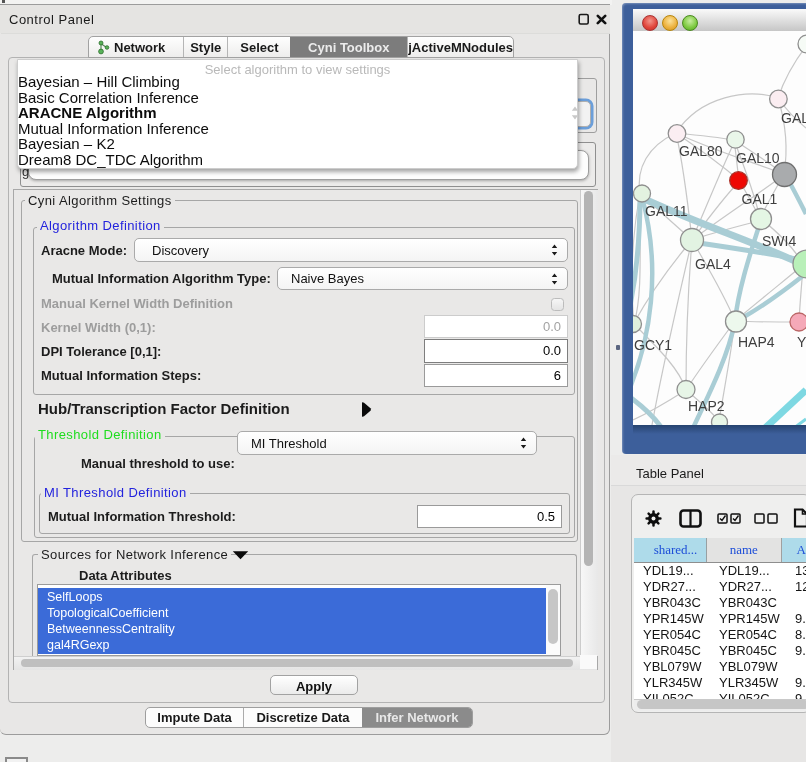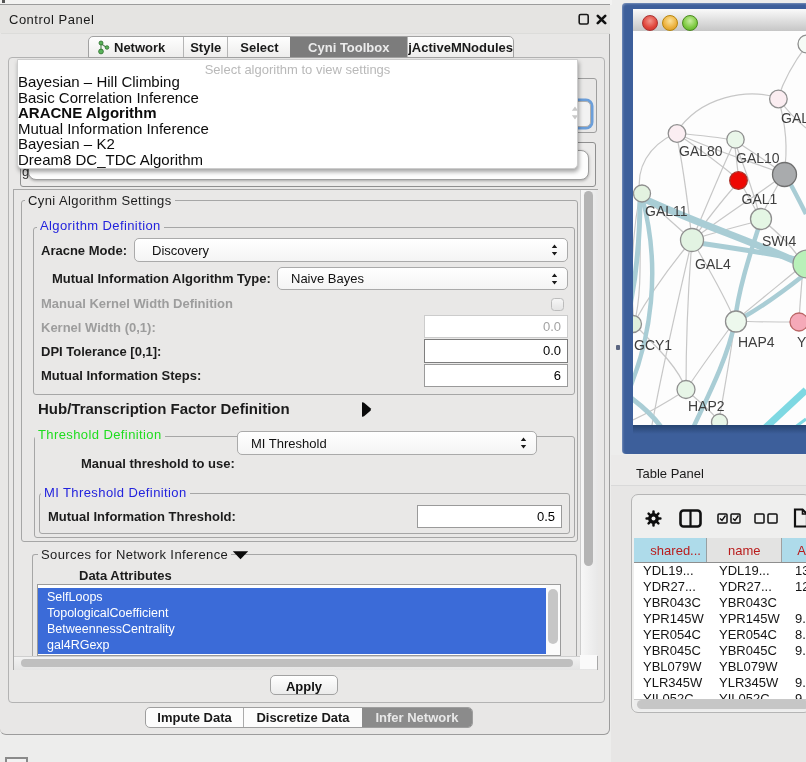--- a/index.html
+++ b/index.html
@@ -124,21 +124,21 @@
     <path d="M0.8 1.2 L16.2 1.2 L8.5 9.2 Z" fill="#0a0a0a"></path>
   </svg>
 <div class="a lbl" style="left:35px;top:568px;padding-left:44px;">Data Attributes</div>
 
 <div class="a" style="left:37px;top:584px;width:524px;height:72px;background:#fff;border:1px solid #9b9b9b;box-sizing:border-box;z-index:6;"></div>
 <div class="a" style="left:38px;top:588px;width:508px;height:66px;background:#3b6bd8;z-index:7;"></div>
 <div class="a" style="left:47px;top:589px;font-size:12.5px;color:#fff;line-height:16px;z-index:8;">SelfLoops<br>TopologicalCoefficient<br>BetweennessCentrality<br>gal4RGexp</div>
 <div class="a" style="left:546px;top:585px;width:14px;height:70px;background:#fbfbfb;z-index:8;"></div>
 <div class="a" style="left:548px;top:589px;width:10px;height:55px;background:#c6c6c6;border-radius:5px;z-index:9;"></div>
 
-<div class="a" style="left:270px;top:675px;width:68px;height:20px;background:linear-gradient(#ffffff,#ebebeb);border:1px solid #a2a2a2;border-radius:5px;box-sizing:border-box;z-index:5;text-align:center;font-size:13px;font-weight:bold;color:#111;padding-top:3px;">Apply</div>
+<div class="a" style="left:270px;top:675px;width:88px;height:20px;background:linear-gradient(#ffffff,#ebebeb);border:1px solid #a2a2a2;border-radius:5px;box-sizing:border-box;z-index:5;text-align:center;font-size:13px;font-weight:bold;color:#111;padding-top:3px;">Apply</div>
 
 <div class="a" style="left:145px;top:707px;width:328px;height:21px;border:1px solid #9e9e9e;border-radius:5px;background:#fcfcfc;box-sizing:border-box;z-index:5;display:flex;font-size:13px;font-weight:bold;color:#191919;overflow:hidden;">
  <div style="width:97px;display:flex;align-items:center;justify-content:center;border-right:1px solid #ababab;">Impute Data</div>
  <div style="width:118px;display:flex;align-items:center;justify-content:center;">Discretize Data</div>
  <div style="flex:1;display:flex;align-items:center;justify-content:center;background:#8b8b8b;color:#e8e8e8;">Infer Network</div>
 </div>
 
 <div class="a" style="left:5px;top:757px;width:19px;height:10px;background:#f2f2f2;border:2px solid #8a8a8a;"></div>
 
 <div class="a" style="left:17px;top:59px;width:561px;height:110px;background:#fff;border:1px solid #cdcdcd;border-radius:0 0 5px 5px;box-shadow:1px 3px 4px rgba(0,0,0,0.35);box-sizing:border-box;z-index:40;"></div>
@@ -269,21 +269,21 @@
 </svg>
 <svg class="a" style="left:754px;top:513px;z-index:13;" width="25" height="11" viewBox="0 0 25 11">
  <rect x="1" y="1" width="9" height="9" rx="1" fill="none" stroke="#111" stroke-width="1.5"></rect>
  <rect x="14" y="1" width="9" height="9" rx="1" fill="none" stroke="#111" stroke-width="1.5"></rect>
 </svg>
 <svg class="a" style="left:793px;top:508px;z-index:13;" width="16" height="20" viewBox="0 0 16 20">
     <path d="M2 1.5 L9.5 1.5 L14 6 L14 18.5 L2 18.5 Z" fill="none" stroke="#111" stroke-width="2.2"></path>
     <path d="M9.5 1.5 L9.5 6 L14 6" fill="none" stroke="#111" stroke-width="1.6"></path>
   </svg>
 
-<div class="a" style="left:634px;top:538px;width:172px;height:25px;border-bottom:1px solid #8e8e8e;box-sizing:border-box;z-index:12;display:flex;font-size:13px;color:#b91c1c;">
+<div class="a" style="left:634px;top:538px;width:172px;height:25px;border-bottom:1px solid #8e8e8e;box-sizing:border-box;z-index:12;display:flex;font-size:13px;color:#1d4ed8;font-family:Liberation Serif, serif;">
  <div style="width:75px;background:#aedbea;border-right:1px solid #98a0a2;display:flex;align-items:center;justify-content:center;padding-left:11px;box-sizing:border-box;">shared...</div>
  <div style="width:76px;background:#e3e3e2;border-right:1px solid #a0a0a0;display:flex;align-items:center;justify-content:center;">name</div>
  <div style="flex:1;background:#aedbea;padding-left:15px;display:flex;align-items:center;">A</div>
 </div>
 
 <div class="a" style="left:634px;top:563px;width:172px;height:136px;background:#fff;z-index:12;"></div>
 <div class="a" style="left:643px;top:563px;width:80px;font-size:13px;color:#151515;line-height:16px;z-index:13;">YDL19...<br>YDR27...<br>YBR043C<br>YPR145W<br>YER054C<br>YBR045C<br>YBL079W<br>YLR345W<br>YIL052C</div>
 <div class="a" style="left:719px;top:563px;width:80px;font-size:13px;color:#151515;line-height:16px;z-index:13;">YDL19...<br>YDR27...<br>YBR043C<br>YPR145W<br>YER054C<br>YBR045C<br>YBL079W<br>YLR345W<br>YIL052C</div>
 <div class="a" style="left:795px;top:563px;width:20px;font-size:13px;color:#151515;line-height:16px;z-index:13;">13<br>12<br>&nbsp;<br>9.<br>8.<br>9.<br>&nbsp;<br>9.<br>9.</div>
 

